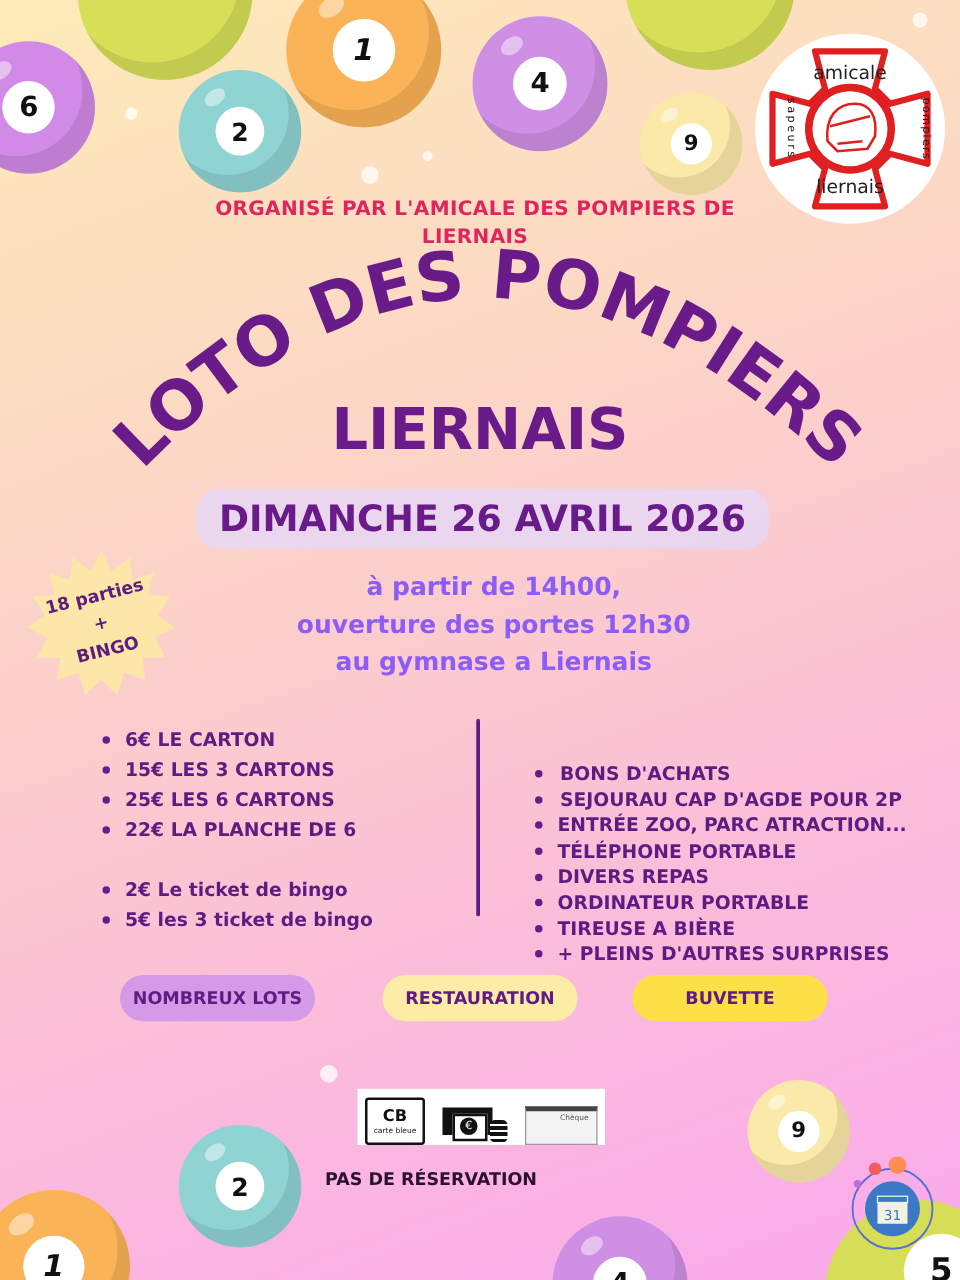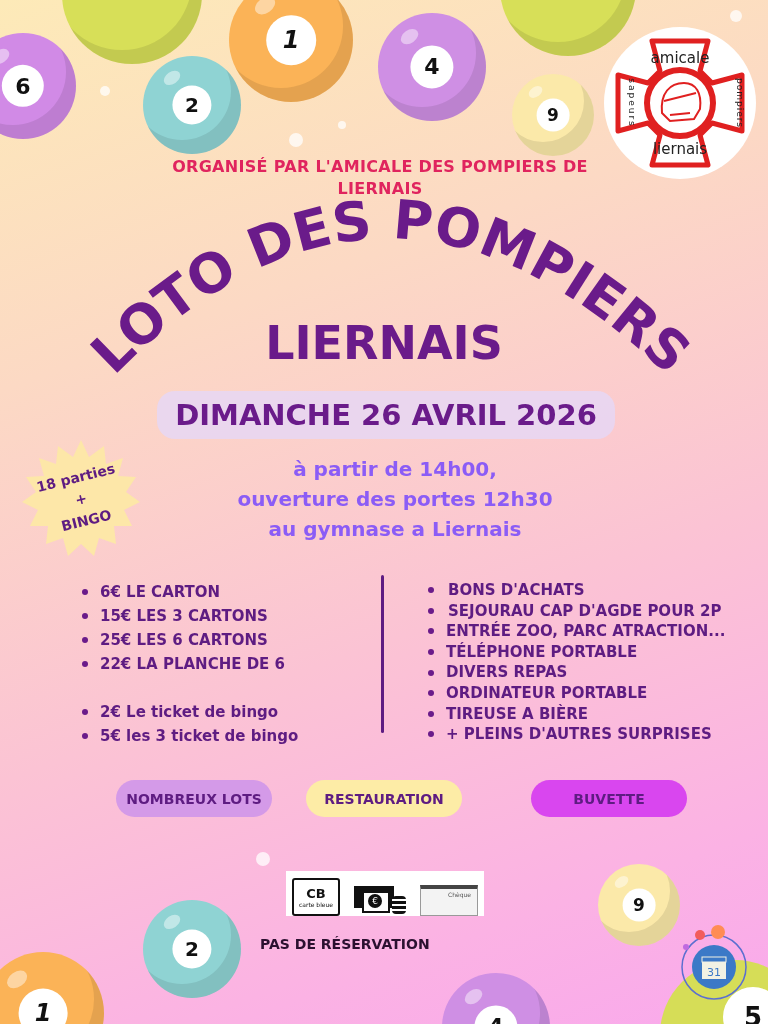--- a/index.html
+++ b/index.html
@@ -186,37 +186,37 @@
   <li>15€ LES 3 CARTONS</li>
   <li>25€ LES 6 CARTONS</li>
   <li>22€ LA PLANCHE DE 6</li>
   <li class="gap">2€ Le ticket de bingo</li>
   <li>5€ les 3 ticket de bingo</li>
 </ul>
 
 <div class="divider"></div>
 
 <ul class="list right-list">
-  <li style="padding-left:20px;">BONS D'ACHATS</li>
+  <li style="padding-left:20px;margin-top:29px;">BONS D'ACHATS</li>
   <li style="padding-left:20px;">SEJOURAU CAP D'AGDE POUR 2P</li>
   <li>ENTRÉE ZOO, PARC ATRACTION...</li>
   <li>TÉLÉPHONE PORTABLE</li>
   <li>DIVERS REPAS</li>
   <li>ORDINATEUR PORTABLE</li>
   <li>TIREUSE A BIÈRE</li>
   <li>+ PLEINS D'AUTRES SURPRISES</li>
 </ul>
 
-<div class="pill" style="left:116px;width:156px;background:#d49ae8;">
+<div class="pill" style="left:96px;width:156px;background:#d49ae8;">
   <span>NOMBREUX LOTS</span>
 </div>
 <div class="pill" style="left:306px;width:156px;background:#fdeca6;">
   <span>RESTAURATION</span>
 </div>
-<div class="pill" style="left:531px;width:156px;background:#d946ef;">
+<div class="pill" style="left:506px;width:156px;background:#fde047;">
   <span>BUVETTE</span>
 </div>
 
 <div class="pay">
   <div style="width:44px;height:34px;border:2px solid #111;border-radius:3px;display:flex;flex-direction:column;align-items:center;justify-content:center;">
     <div style="font-weight:bold;font-size:13px;color:#111;line-height:14px;">CB</div>
     <div style="font-size:6px;color:#111;">carte bleue</div>
   </div>
   <div style="position:relative;width:56px;height:34px;">
     <div style="position:absolute;left:2px;top:4px;width:40px;height:22px;background:#111;"></div>

